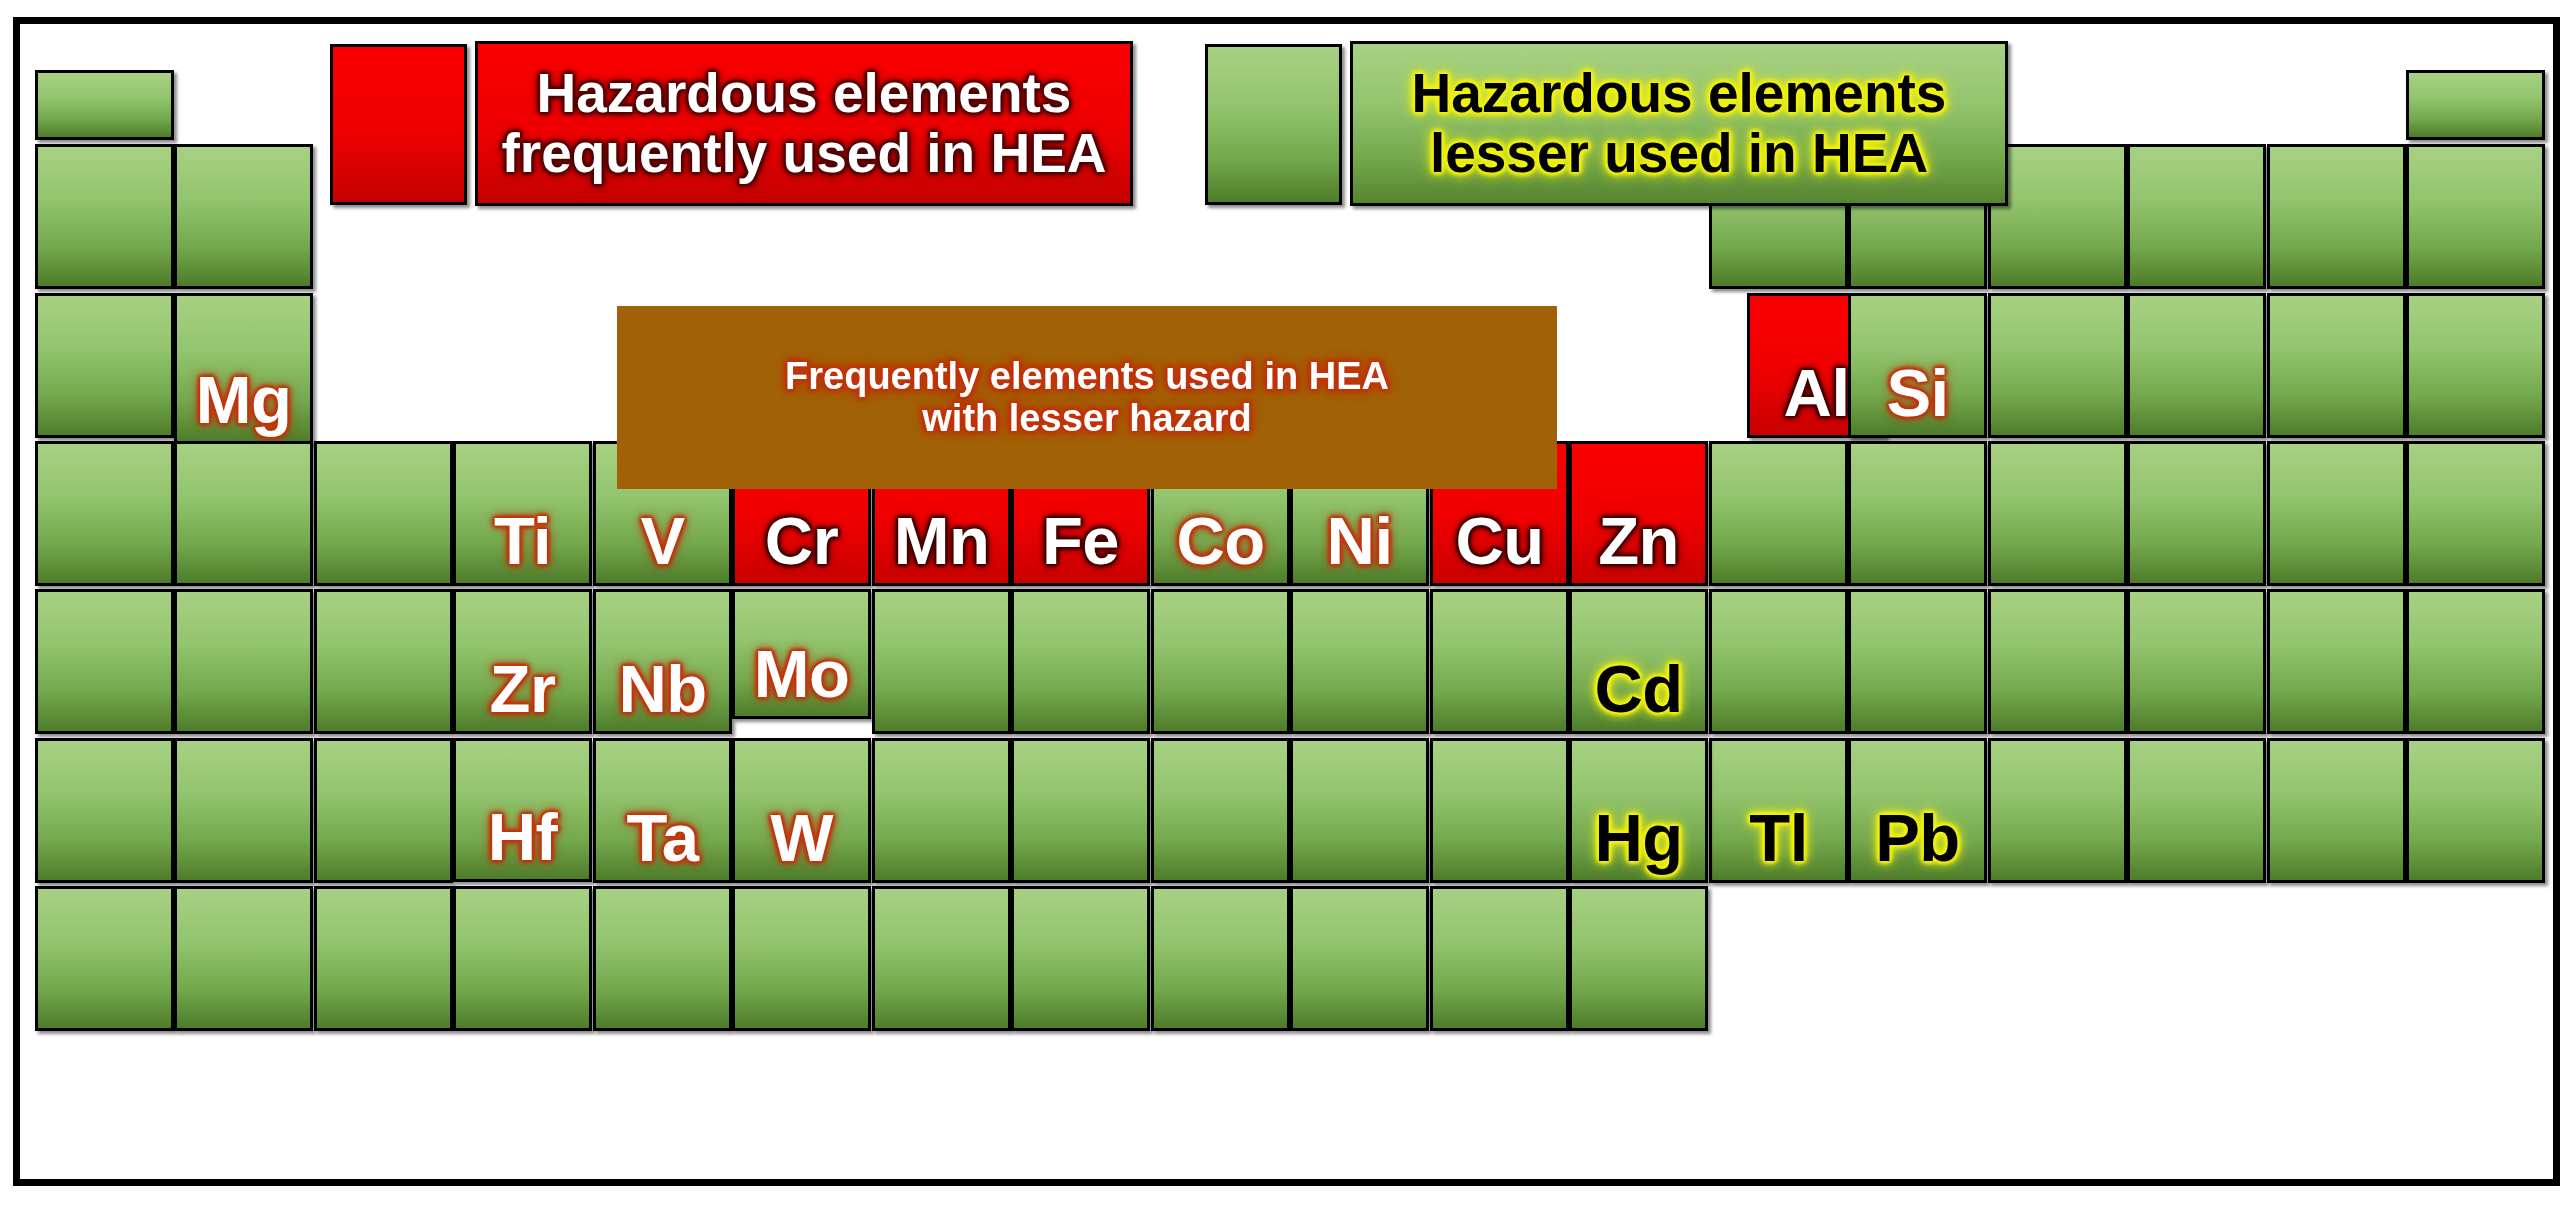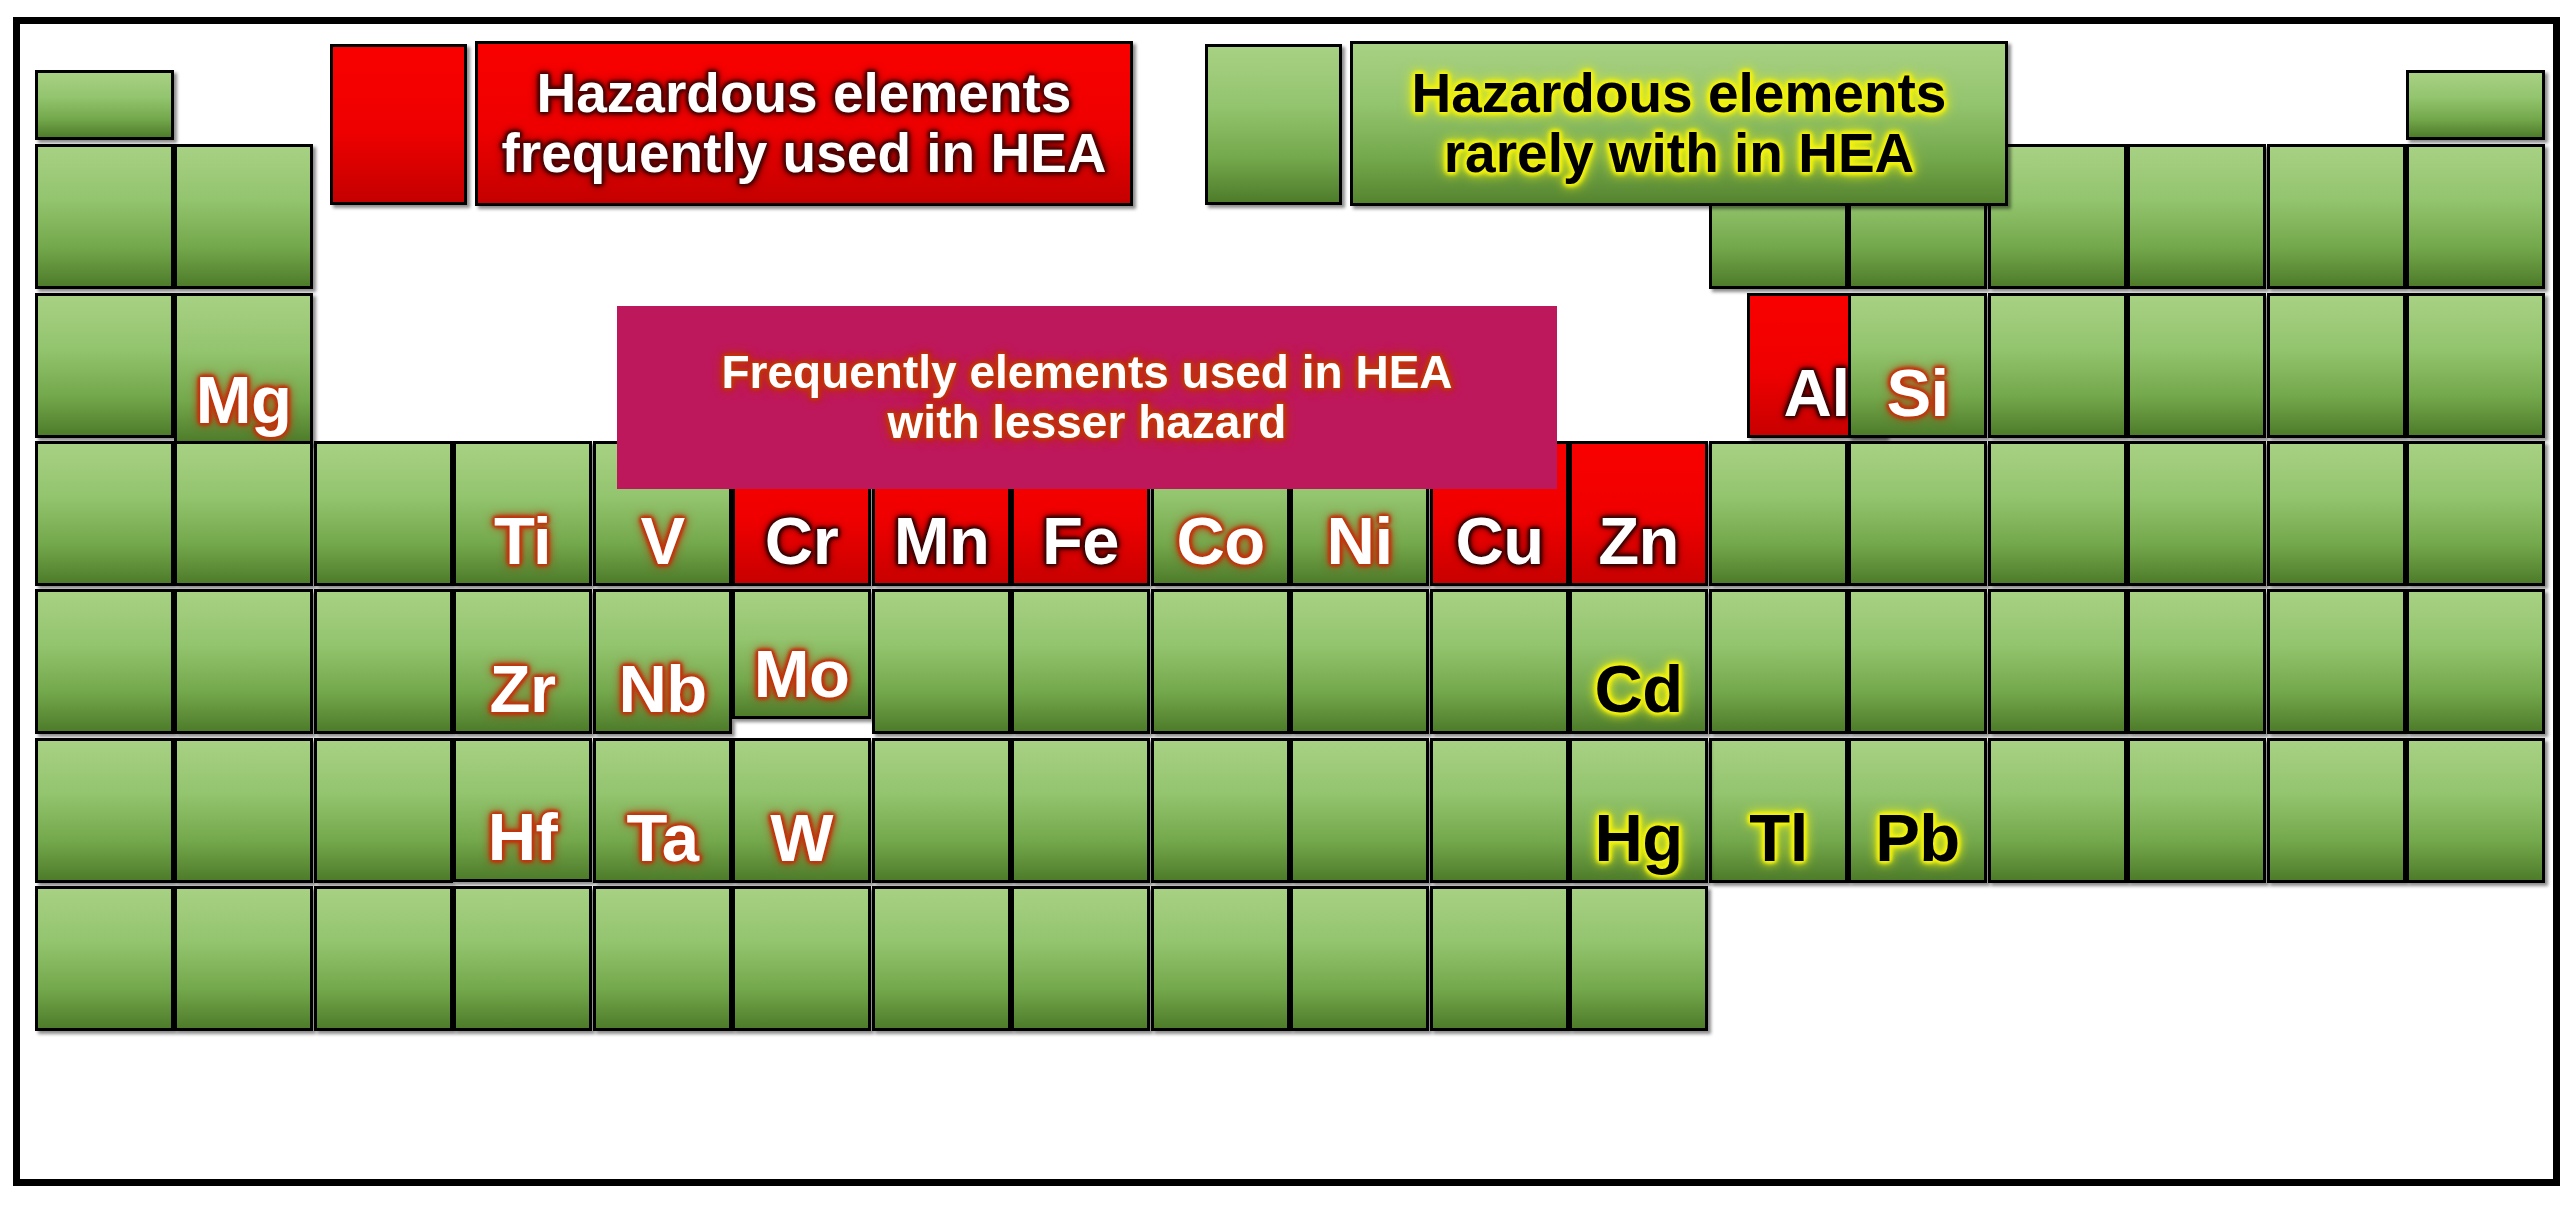--- a/index.html
+++ b/index.html
@@ -131,24 +131,24 @@
     border: 3.9px solid #000000;
     box-shadow: 2.6px 2.6px 3.2px rgba(0,0,0,0.45);
     color: #000000;
     font-size: 55px;
     text-shadow:
       0 0 3.2px #f2f211, 0 0 7px #f2f211, 0 0 11.6px #f2f211,
       0 0 15.5px #f2f211, 1.3px 0 5.2px #f2f211, -1.3px 0 5.2px #f2f211,
       0 1.3px 5.2px #f2f211, 0 -1.3px 5.2px #f2f211;
   }
   .legend-box.flat-green-box {
-    background: #be185d;
+    background: #a16207;
     border: none;
     color: #ffffff;
-    font-size: 46px;
+    font-size: 38px;
     text-shadow:
       0 0 3.2px #c0350e, 0 0 6.5px #c0350e, 0 0 10.3px #c0350e,
       0 0 13.5px #c0350e, 1.3px 0 4.5px #c0350e, -1.3px 0 4.5px #c0350e,
       0 1.3px 4.5px #c0350e, 0 -1.3px 4.5px #c0350e;
     text-align: right;
   }
   .legend-line { display: block; white-space: nowrap; }
 </style>
 </head>
 <body>
@@ -290,21 +290,21 @@
 
   <div class="legend-swatch red" id="legend-swatch-0" style="left: 330px; top: 44px; width: 137px; height: 161px;"></div>
   <div class="legend-box red-box" id="legend-box-0" style="left: 475px; top: 41px; width: 658px; height: 165px;">
     <span class="legend-line">Hazardous elements</span>
     <span class="legend-line">frequently used in HEA</span>
   </div>
 
   <div class="legend-swatch green" id="legend-swatch-1" style="left: 1205px; top: 44px; width: 137px; height: 161px;"></div>
   <div class="legend-box green-box" id="legend-box-1" style="left: 1350px; top: 41px; width: 658px; height: 165px;">
     <span class="legend-line">Hazardous elements</span>
-    <span class="legend-line">rarely with in HEA</span>
+    <span class="legend-line">lesser used in HEA</span>
   </div>
 
   <div class="legend-box flat-green-box" id="legend-note" style="left: 617px; top: 306px; width: 940px; height: 183px;">
     <span class="legend-line">Frequently elements used in HEA</span>
     <span class="legend-line">with lesser hazard</span>
   </div>
 
 </div>
 
 

